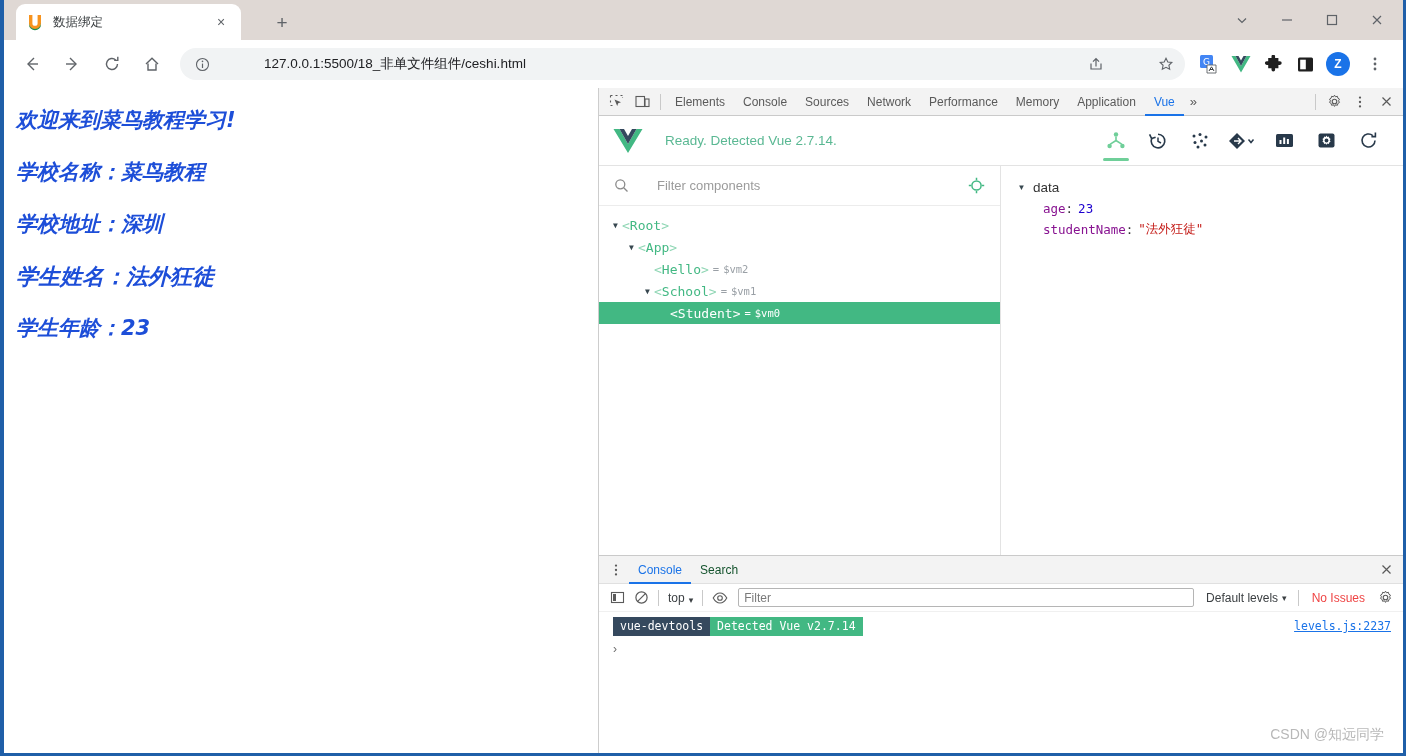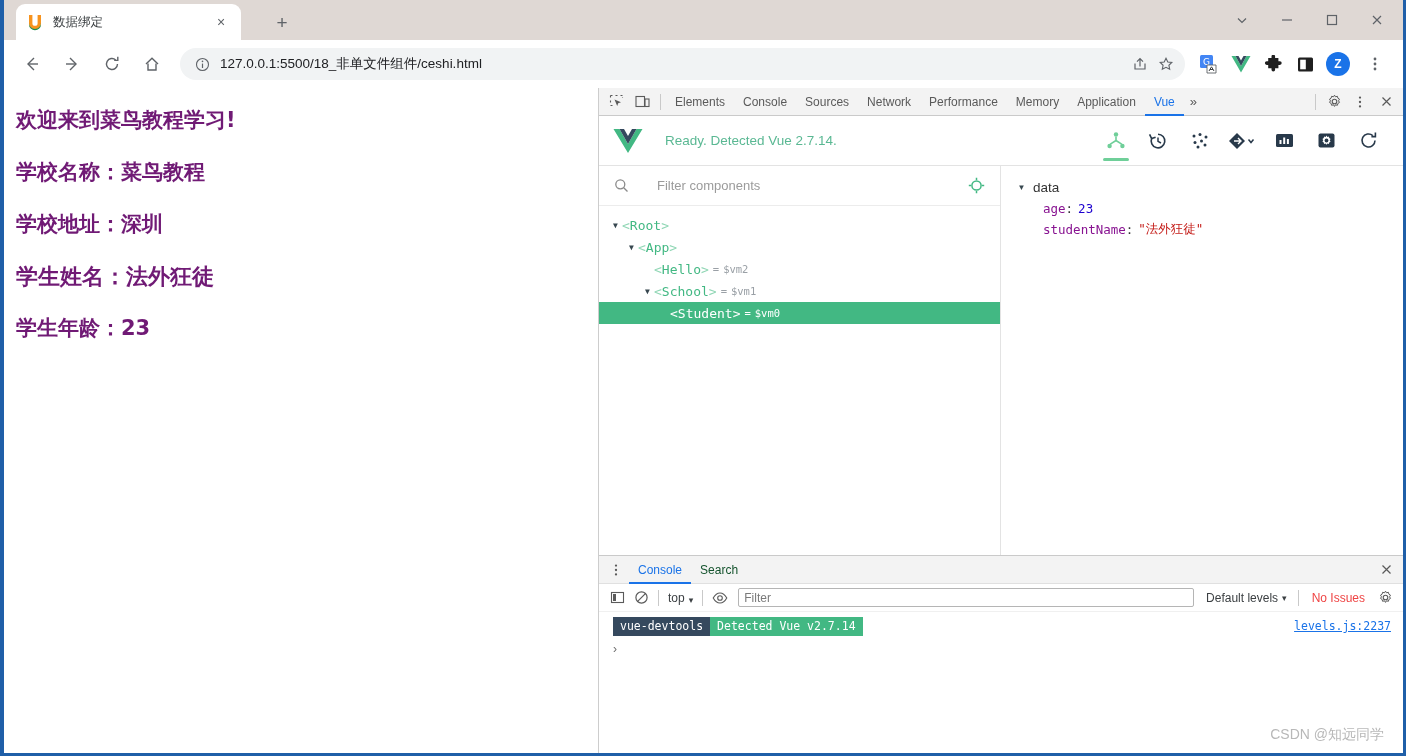--- a/index.html
+++ b/index.html
@@ -52,42 +52,44 @@
     background:#ffffff; display:flex; align-items:center; padding:0 8px;
   }
   .navbtn {
     width:32px; height:32px; margin:0 4px; display:flex; align-items:center; justify-content:center;
     color:#5f6368; border-radius:50%; flex:none;
   }
   .urlbox {
     flex:1; height:32px; background:#f1f3f4; border-radius:16px;
     display:flex; align-items:center; padding:0 6px 0 12px; margin:0 8px;
     min-width:0;
+    gap:44px;
   }
   .url-info { width:20px; height:20px; flex:none; display:flex; align-items:center; justify-content:center; color:#5f6368; }
   .url-text {
     flex:1; font-size:13.5px; color:#202124; margin-left:8px;
     white-space:nowrap; overflow:hidden; text-overflow:ellipsis;
   }
   .url-action { width:26px; height:26px; flex:none; display:flex; align-items:center; justify-content:center; color:#5f6368; }
   .ext-icon { width:26px; height:26px; margin:0 3px; flex:none; display:flex; align-items:center; justify-content:center; }
   .avatar {
     width:24px; height:24px; border-radius:50%; background:#1a73e8; color:#fff;
     font-size:12px; font-weight:bold; display:flex; align-items:center; justify-content:center;
     margin:0 5px; flex:none;
   }
 
   
   .viewport {
     position:absolute; left:4px; top:88px; width:594px; height:665px;
     background:#ffffff; overflow:hidden;
   }
   .page-line {
-    font-weight:bold; color:#701a75;
+    font-weight:bold; color:#1d4ed8;
     font-family:"DejaVu Sans","Liberation Sans",sans-serif;
+    font-style:italic;
   }
   .page-h1 { position:absolute; left:12px; top:18px; font-size:21px; }
   .page-p1 { position:absolute; left:12px; top:70px; font-size:21px; }
   .page-p2 { position:absolute; left:12px; top:122px; font-size:21px; }
   .page-p3 { position:absolute; left:12px; top:174px; font-size:22px; }
   .page-p4 { position:absolute; left:12px; top:226px; font-size:21px; }
 
   
   #devtools {
     position:absolute; left:598px; top:88px; width:805px; height:665px;

